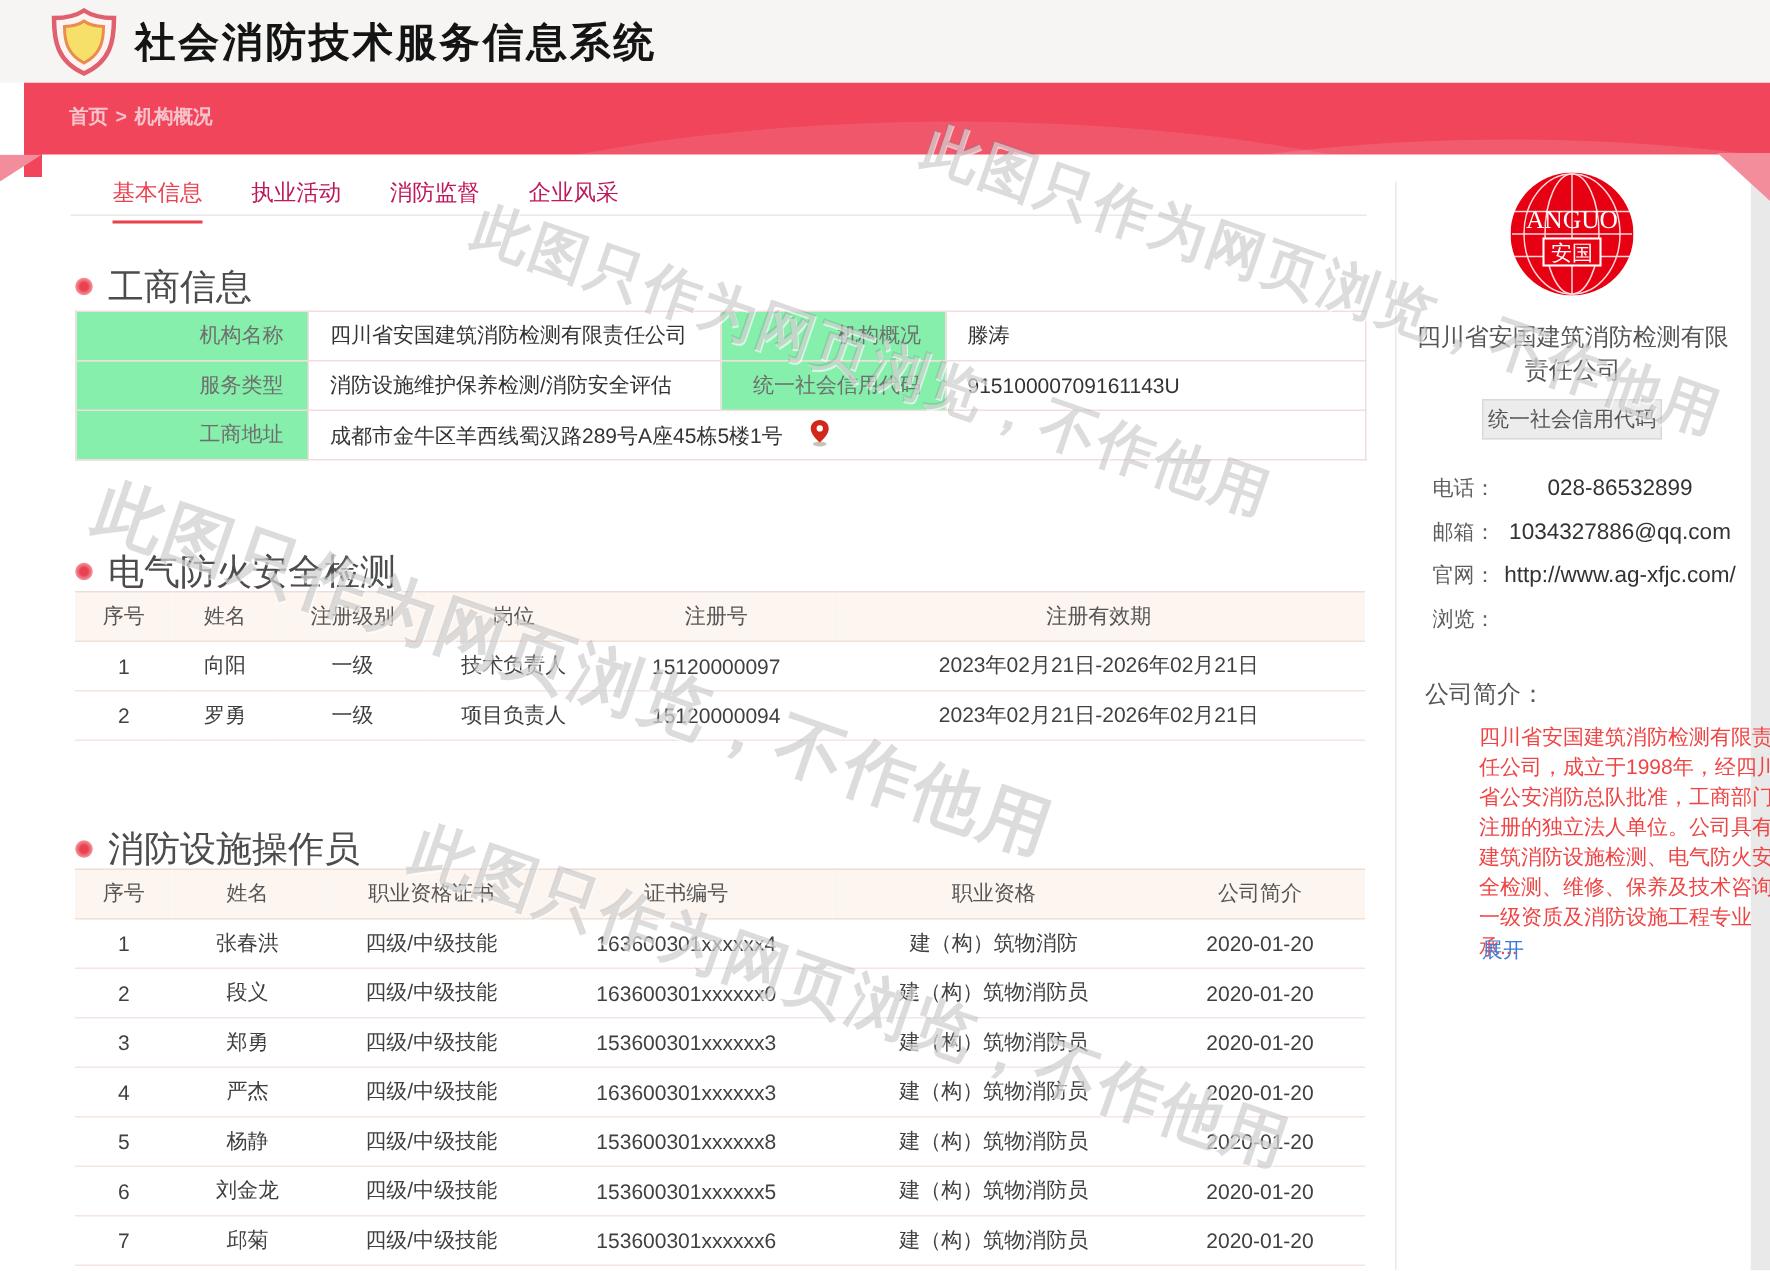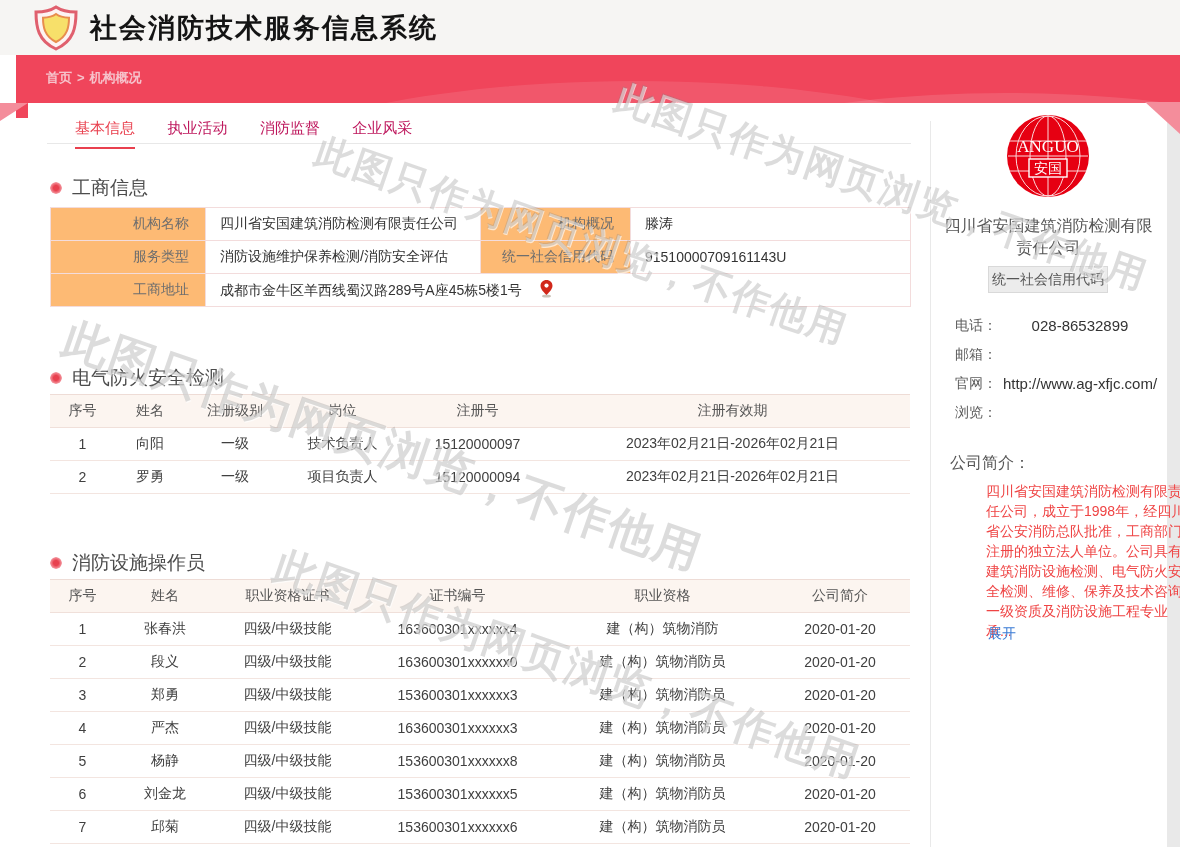--- a/index.html
+++ b/index.html
@@ -37,28 +37,28 @@
   .divider { position:absolute; left:902px; top:18px; width:1px; height:726px;
     background:#e9e9e9; }
   
   .tabbar { position:absolute; left:19px; top:0; width:864px; height:41px;
     border-bottom:1px solid #e8e8e8; }
   .tab { display:inline-block; margin-left:28px; margin-top:16px; font-size:15px;
     color:#be185d; cursor:pointer; position:relative; padding-bottom:9px; }
   .tab.active { color:#e9404e; border-bottom:2px solid #e9404e; }
   
   .sec-title { position:absolute; left:22px; display:flex; align-items:center;
-    font-size:19px; color:#4c4c4c; }
+    font-size:24px; color:#4c4c4c; }
   .sec-dot { width:12px; height:12px; border-radius:50%; margin-right:10px;
     background:radial-gradient(circle, #e8414f 30%, #f3929b 65%, rgba(243,146,155,0) 75%); }
   
   table { border-collapse:collapse; table-layout:fixed; }
   .biz-table { position:absolute; left:22px; top:104px; width:860px; }
   .biz-table td { height:33px; border:1px solid #f3dcdc; font-size:14px; }
-  .biz-table td.lbl { background:#fdba74; color:#6e6e6e; text-align:right;
+  .biz-table td.lbl { background:#86efac; color:#6e6e6e; text-align:right;
     padding-right:16px; }
   .biz-table td.val { color:#333; text-align:left; padding-left:14px; }
   .pin { display:inline-block; vertical-align:-3px; margin-left:14px; }
   
   .list-table { position:absolute; left:22px; width:860px; }
   .list-table th { height:33px; background:#fcf5f0; color:#555; font-weight:normal;
     font-size:14px; border-top:1px solid #eedcd6; border-bottom:1px solid #f0e0da; }
   .list-table td { height:33px; color:#404040; font-size:14px; text-align:center;
     border-bottom:1px solid #f3e5e0; }
   .eng-table { top:291px; }
@@ -313,20 +313,21 @@
   <div class="company-name">四川省安国建筑消防检测有限责任公司</div>
   <button class="org-btn">统一社会信用代码</button>
 
   <div class="contact">
     <div class="c-row">
       <span class="c-lbl">电话：</span>
       <span class="c-val">028-86532899</span>
     </div>
     <div class="c-row">
       <span class="c-lbl">邮箱：</span>
+      <span class="c-val">1034327886@qq.com</span>
     </div>
     <div class="c-row">
       <span class="c-lbl">官网：</span>
       <span class="c-val">http://www.ag-xfjc.com/</span>
     </div>
     <div class="c-row">
       <span class="c-lbl">浏览：</span>
       <span class="c-val"></span>
     </div>
   </div>

